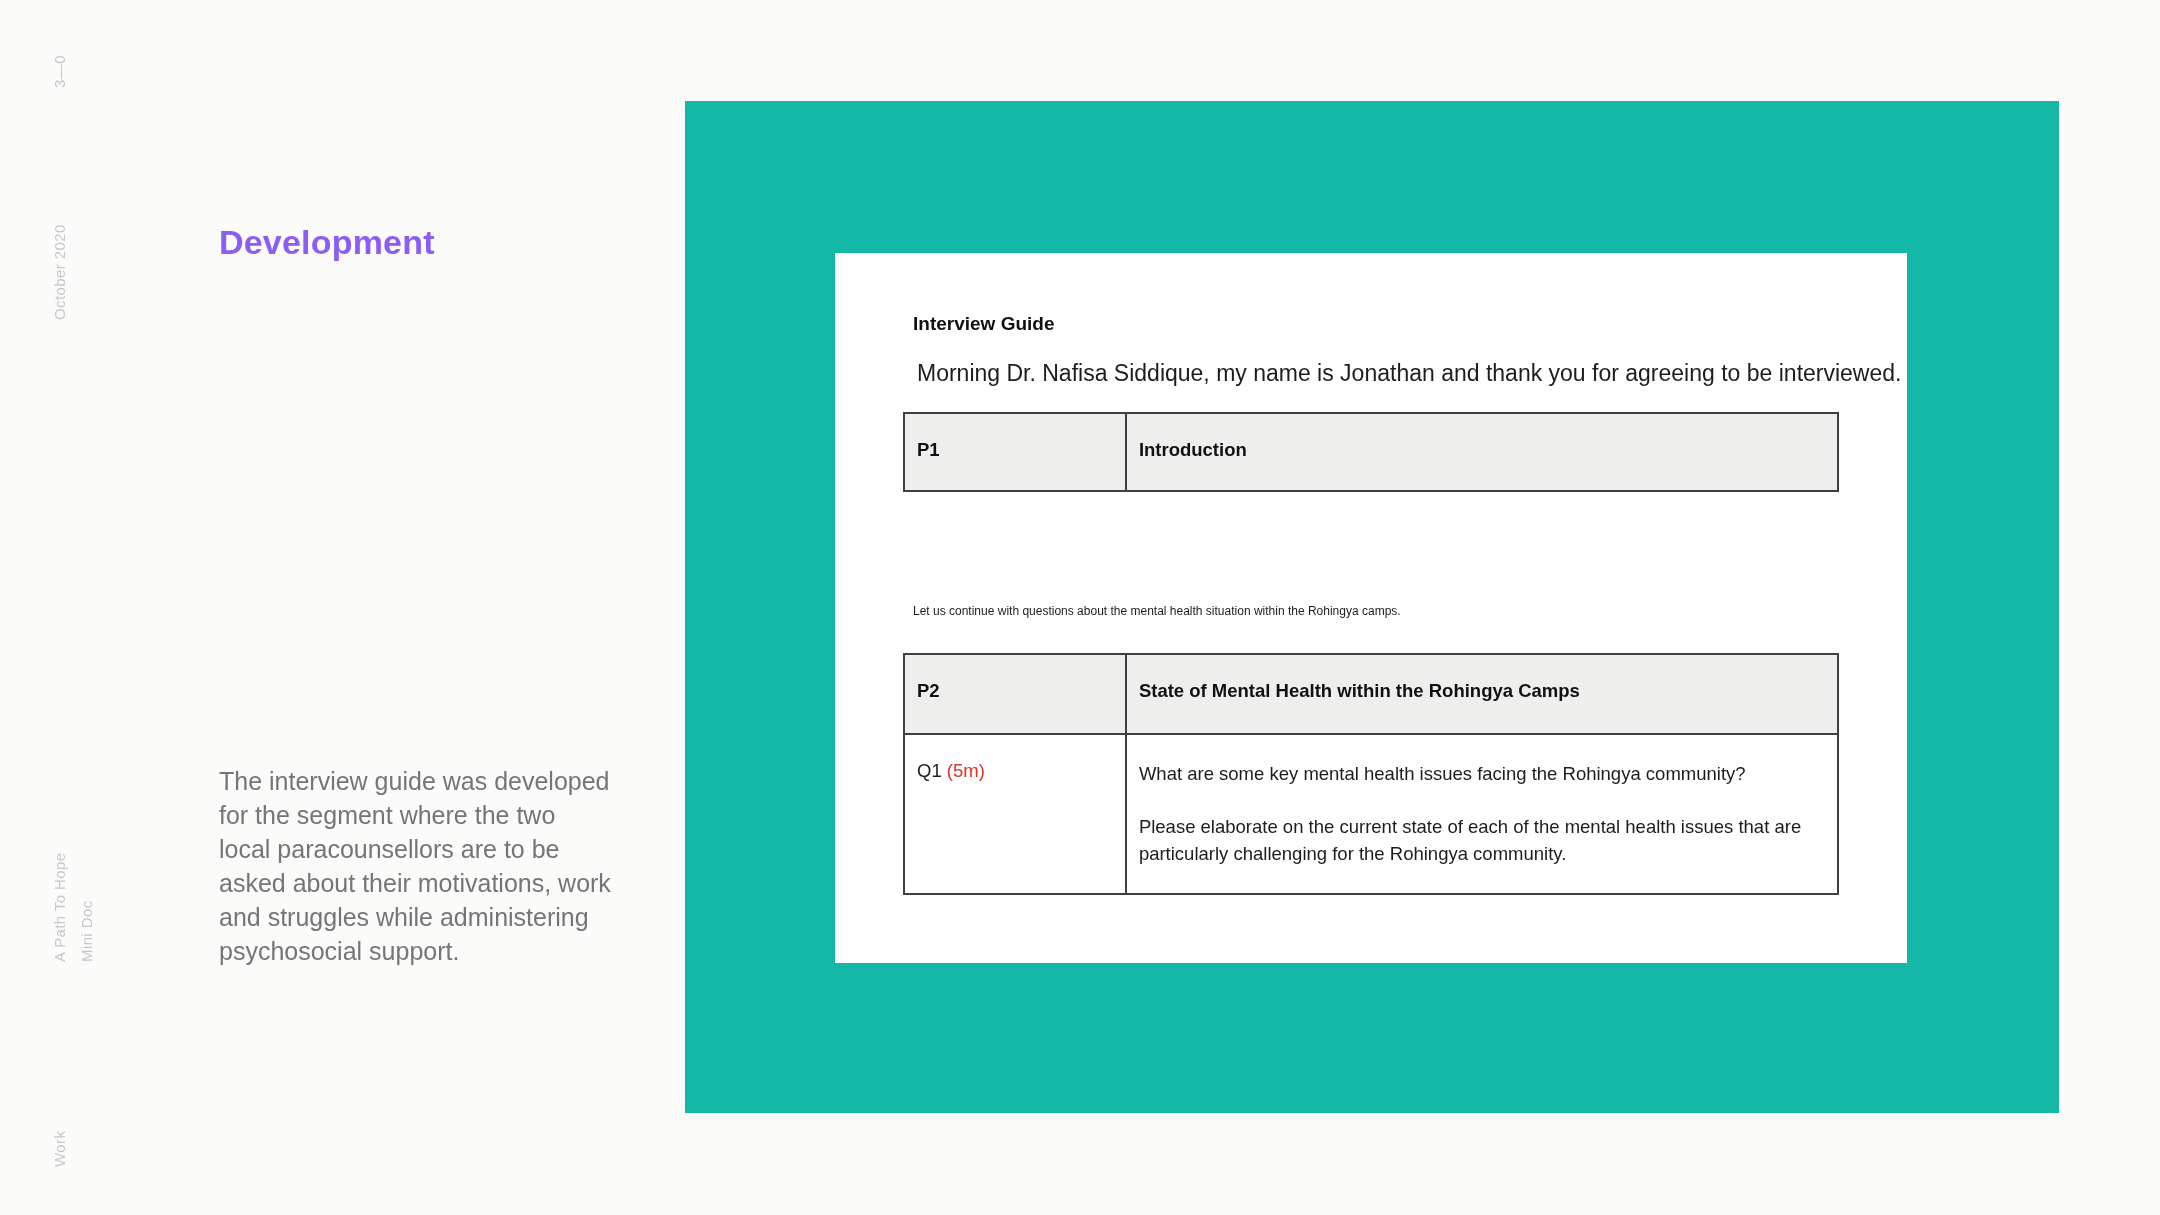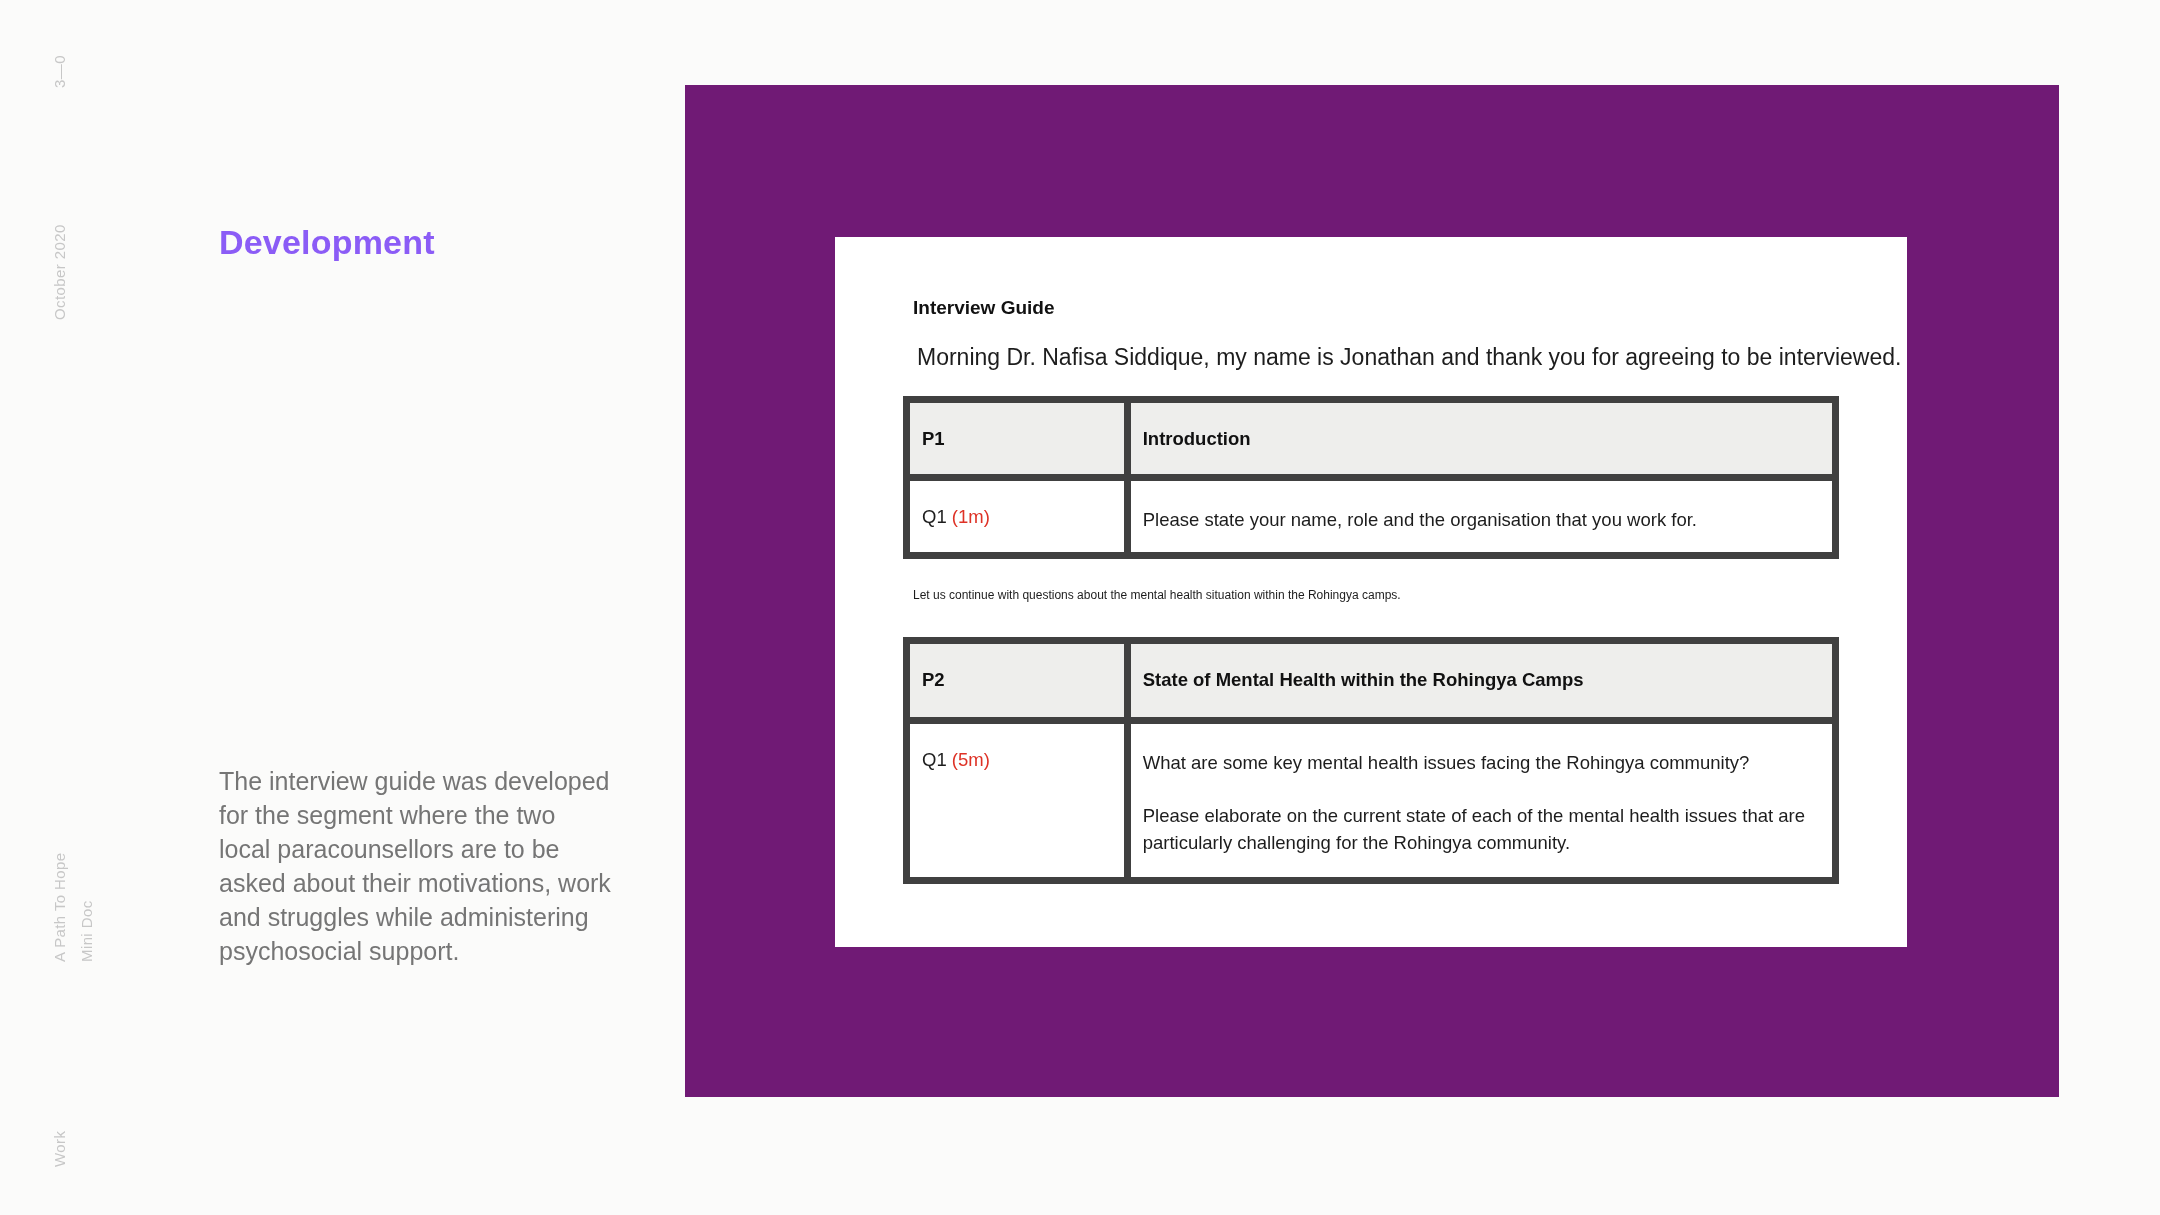--- a/index.html
+++ b/index.html
@@ -49,23 +49,23 @@
     margin: 0;
     font-size: 25px;
     line-height: 34px;
     color: #757575;
     white-space: pre-line;
   }
 
   
   .panel {
     position: absolute;
-    left: 685px; top: 85px;
+    left: 685px; top: 101px;
     width: 1374px; height: 1012px;
-    background: #701a75;
+    background: #14b8a6;
   }
   .card {
     position: absolute;
     left: 150px; top: 152px;
     width: 1072px; height: 710px;
     background: #ffffff;
     color: #1d1d1d;
     font-size: 18.5px;
   }
   .doc-title {
@@ -97,21 +97,21 @@
     position: absolute;
     left: 68px;
     width: 936px;
     border-collapse: collapse;
     table-layout: fixed;
     font-size: 18.5px;
   }
   table.qtable.t1 { top: 159px; }
   table.qtable.t2 { top: 400px; }
   .qtable th, .qtable td {
-    border: 7px solid #404040;
+    border: 2px solid #404040;
     vertical-align: top;
     padding: 25px 10px 8px 12px;
     text-align: left;
     font-weight: normal;
   }
   .qtable .col-id { width: 210px; }
   .qtable .col-q  { width: 674px; margin-top: 19px; }
   .qtable tr.thead th {
     background: #eeeeec;
     font-weight: bold;
@@ -153,26 +153,20 @@
 
       <h2 class="doc-title">Interview Guide</h2>
       <p class="doc-intro">Morning Dr. Nafisa Siddique, my name is Jonathan and thank you for agreeing to be interviewed.</p>
 
       <table class="qtable t1">
         <tbody>
             <tr class="thead">
           <th class="col-id">P1</th>
           <th class="col-q">Introduction</th>
         </tr>
-        <tr class="tbody">
-          <td class="col-id"><span>Q1</span> <span class="duration">(1m)</span></td>
-          <td class="col-q">
-            <p>Please state your name, role and the organisation that you work for.</p>
-          </td>
-        </tr>
       </tbody>
         </table>
 
       <p class="doc-transition">Let us continue with questions about the mental health situation within the Rohingya camps.</p>
 
       <table class="qtable t2">
         <tbody>
             <tr class="thead">
           <th class="col-id">P2</th>
           <th class="col-q">State of Mental Health within the Rohingya Camps</th>

